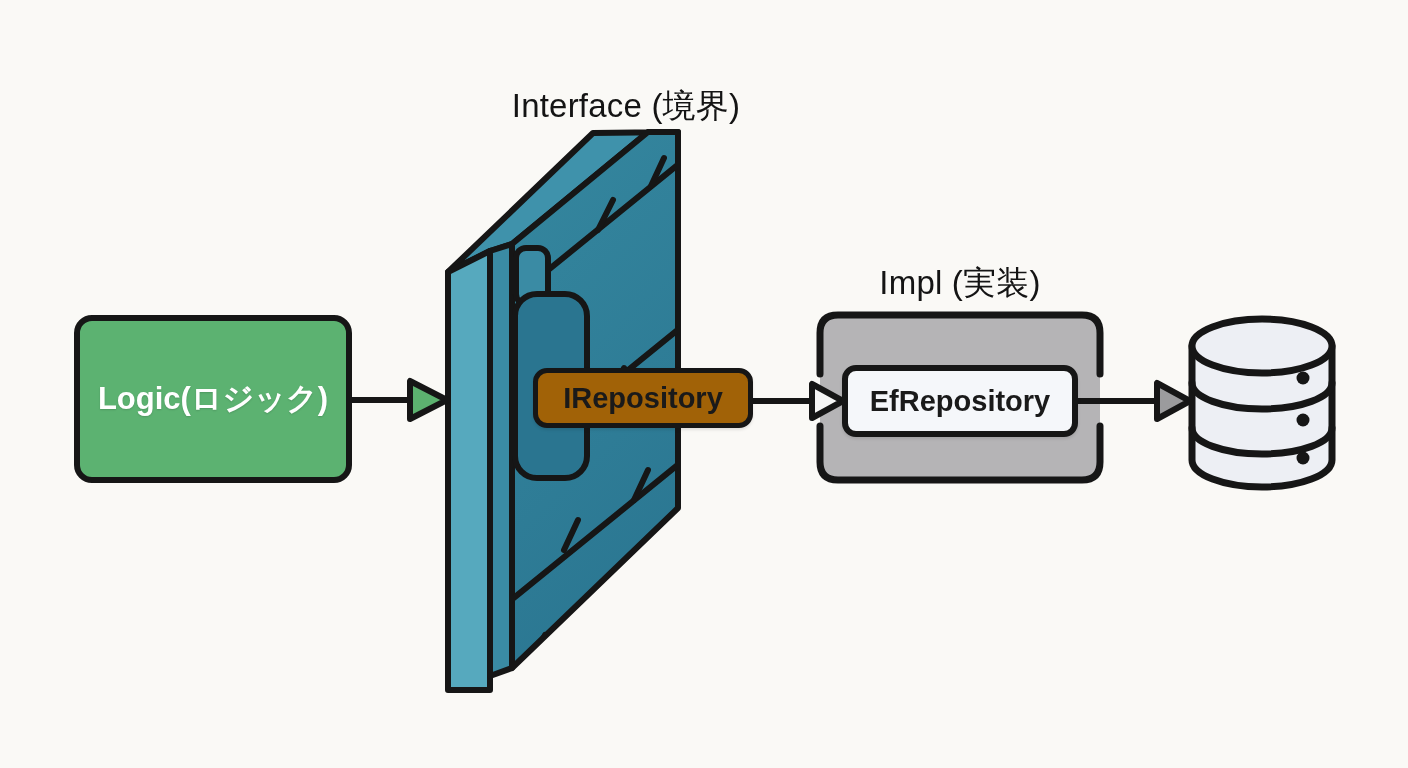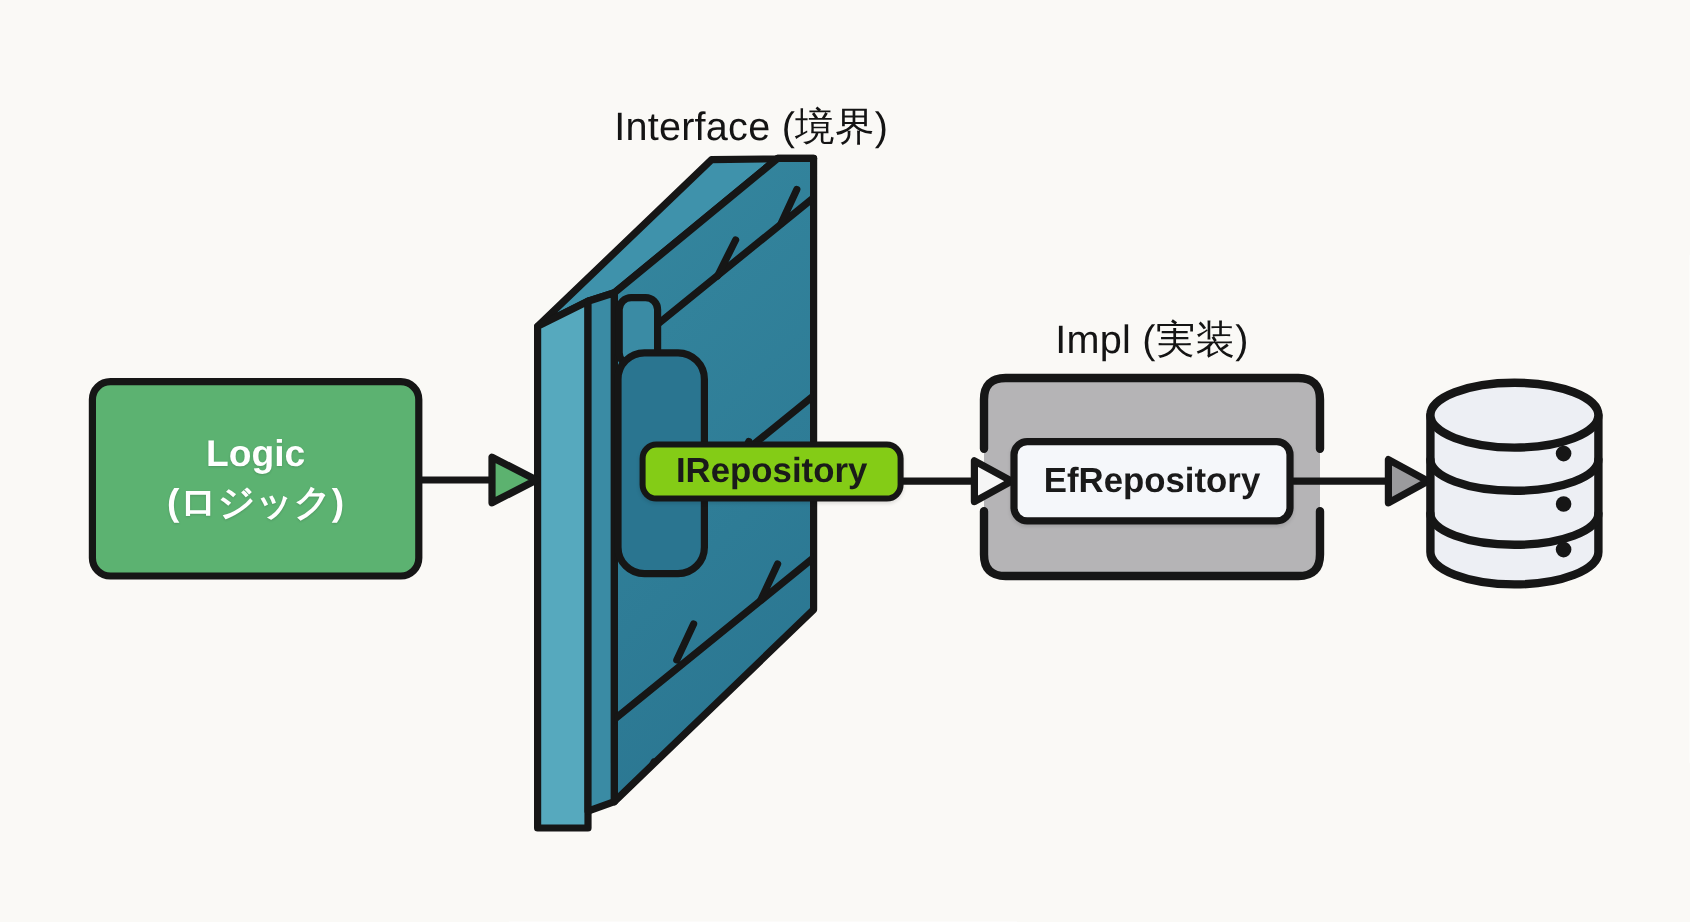--- a/index.html
+++ b/index.html
@@ -19,37 +19,37 @@
     color:#141414;
     letter-spacing:0.2px;
     white-space:nowrap;
   }
   #logic-box{
     left:74px;top:315px;width:278px;height:168px;
     background:#5cb271;
     border:6px solid #161616;
     border-radius:18px;
     box-sizing:border-box;
-    display:flex;flex-direction:column;align-items:center;justify-content:center;
+    display:flex;align-items:center;justify-content:center;
   }
   #logic-box .line{
     color:#ffffff;font-weight:700;font-size:31px;line-height:1.32;
     text-shadow:0 1px 2px rgba(0,0,0,0.15);
   }
   .chip{
     box-sizing:border-box;
     display:flex;align-items:center;justify-content:center;
     font-weight:700;font-size:29px;color:#1a1a1a;
     border-radius:14px;
     box-shadow:0 2px 3px rgba(0,0,0,0.10);
     white-space:nowrap;
   }
   #irepo-chip{
-    left:533px;top:368px;width:220px;height:50px;
-    background:#84cc16;border:5px solid #161616;
+    left:533px;top:368px;width:220px;height:60px;
+    background:#a16207;border:5px solid #161616;
   }
   #efrepo-chip{
     left:842px;top:365px;width:236px;height:72px;
     background:#f5f7fa;border:6px solid #161616;
   }
   #interface-title{left:446px;top:84px;width:360px;}
   #impl-title{left:820px;top:261px;width:280px;}
   #database-label{left:1142px;top:502px;width:240px;}
   svg{display:block;}
 </style>

